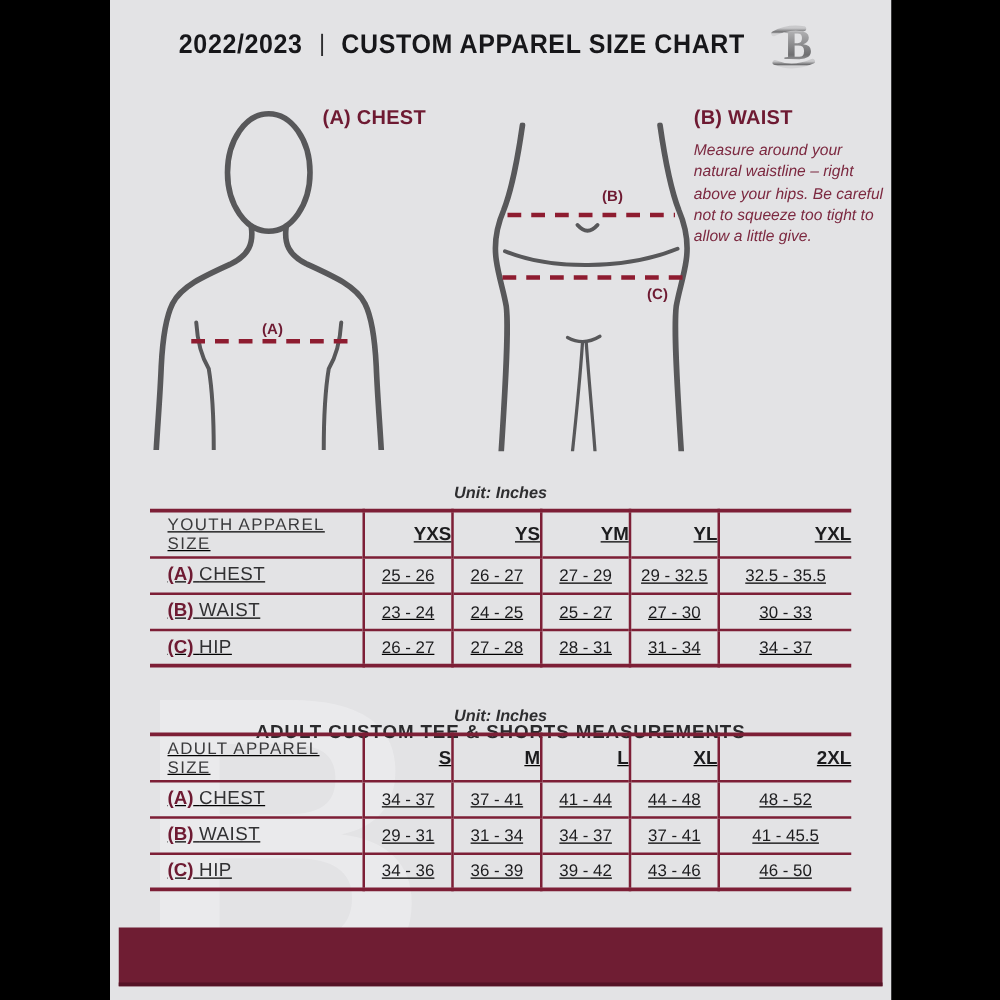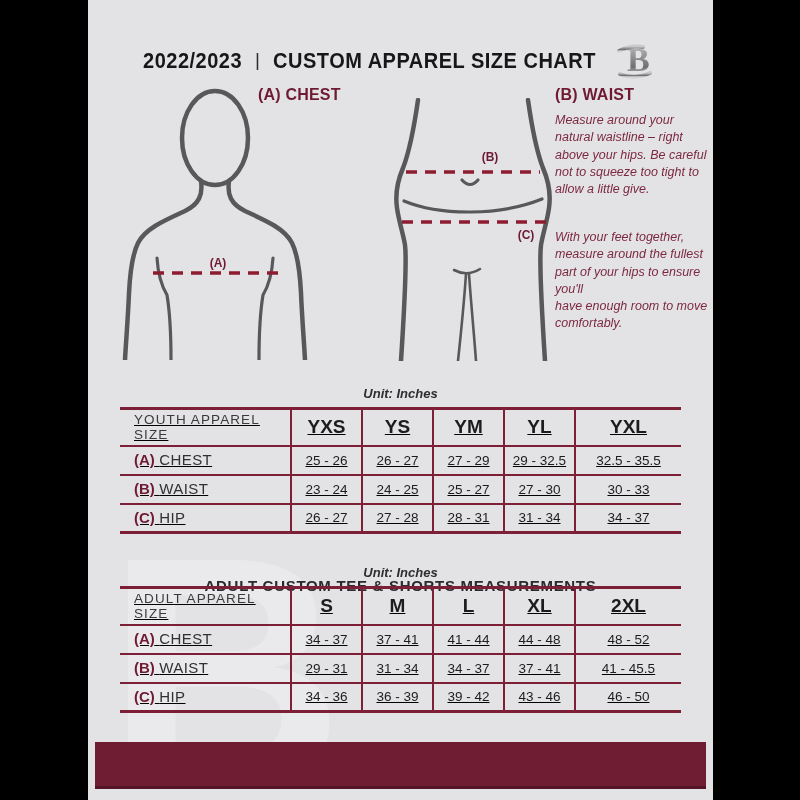--- a/index.html
+++ b/index.html
@@ -19,21 +19,21 @@
     position:relative;
     font-family:"Liberation Sans", sans-serif;
     overflow:hidden;
   }
   .page{
     position:absolute; left:88px; top:0; width:625px; height:800px;
     background:var(--page); overflow:hidden;
   }
   
   .header{
-    position:absolute; top:38px; left:0; width:100%;
+    position:absolute; top:14px; left:0; width:100%;
     display:flex; align-items:center; justify-content:center; gap:20px;
     z-index:2;
   }
   .title-group{ display:flex; align-items:center; gap:13px; }
   .hdr-year,.hdr-title{
     font-weight:700; font-size:20px; color:#17171a; letter-spacing:.5px;
     transform:scaleY(1.08);
   }
   .hdr-divider{ font-size:19px; color:#2e2e30; font-weight:400; }
   .brand-group{ display:flex; align-items:center; gap:10px; }
@@ -85,21 +85,21 @@
   .t-youth{ top:407px; } .t-adult{ top:586px; }
   col.c-label{ width:171px; }
   col.c-val{ width:71px; }
   col.c-val-last{ width:106px; }
   th,td{ height:29px; text-align:center; vertical-align:middle; font-weight:400; }
   tr.hdr th{ height:37px; }
   tr + tr th, tr + tr td{ border-top:2px solid var(--tbl); }
   th + th, td + td{ border-left:2px solid var(--tbl); }
   .cell-label{ text-align:left; padding-left:14px; }
   .apparel-size{ font-size:13.5px; letter-spacing:1.1px; color:var(--ink-soft); }
-  .size-head{ font-weight:700; font-size:19px; color:var(--ink); }
+  .size-head{ font-weight:700; font-size:15px; color:var(--ink);text-align:right; }
   .row-key{ font-weight:800; font-size:15px; color:var(--maroon); }
   .row-label{ font-size:15px; color:#313133; letter-spacing:.4px; }
   .cell-val{ font-size:13.5px; color:var(--ink); }
   
   .footer-bar{
     position:absolute; left:7px; top:742px; width:611px; height:47px;
     background:var(--maroon-bar); border-bottom:3px solid #551326; z-index:2;
   }
   .watermark{
     position:absolute; left:18px; top:538px; z-index:0;
@@ -166,22 +166,20 @@
   <div class="diagram-label lbl-c">(C)</div>
 
   <div class="guide-block guide-chest">
     <div class="guide-heading">(A) CHEST</div>
   </div>
   <div class="guide-block guide-waist">
     <div class="guide-heading">(B) WAIST</div>
     <div class="guide-body">Measure around your natural waistline – right above your hips. Be careful not to squeeze too tight to allow a little give.</div>
   </div>
   <div class="guide-block guide-hips">
-    <div class="guide-body">With your feet together, measure around the fullest part of your hips to ensure you'll
-have enough room to move comfortably.</div>
   </div>
 
   <div class="section-unit yt-unit">Unit: Inches</div>
 
   <table class="t-youth">
     <colgroup>
         <col class="c-label">
         <col class="c-val">
         <col class="c-val">
         <col class="c-val">

